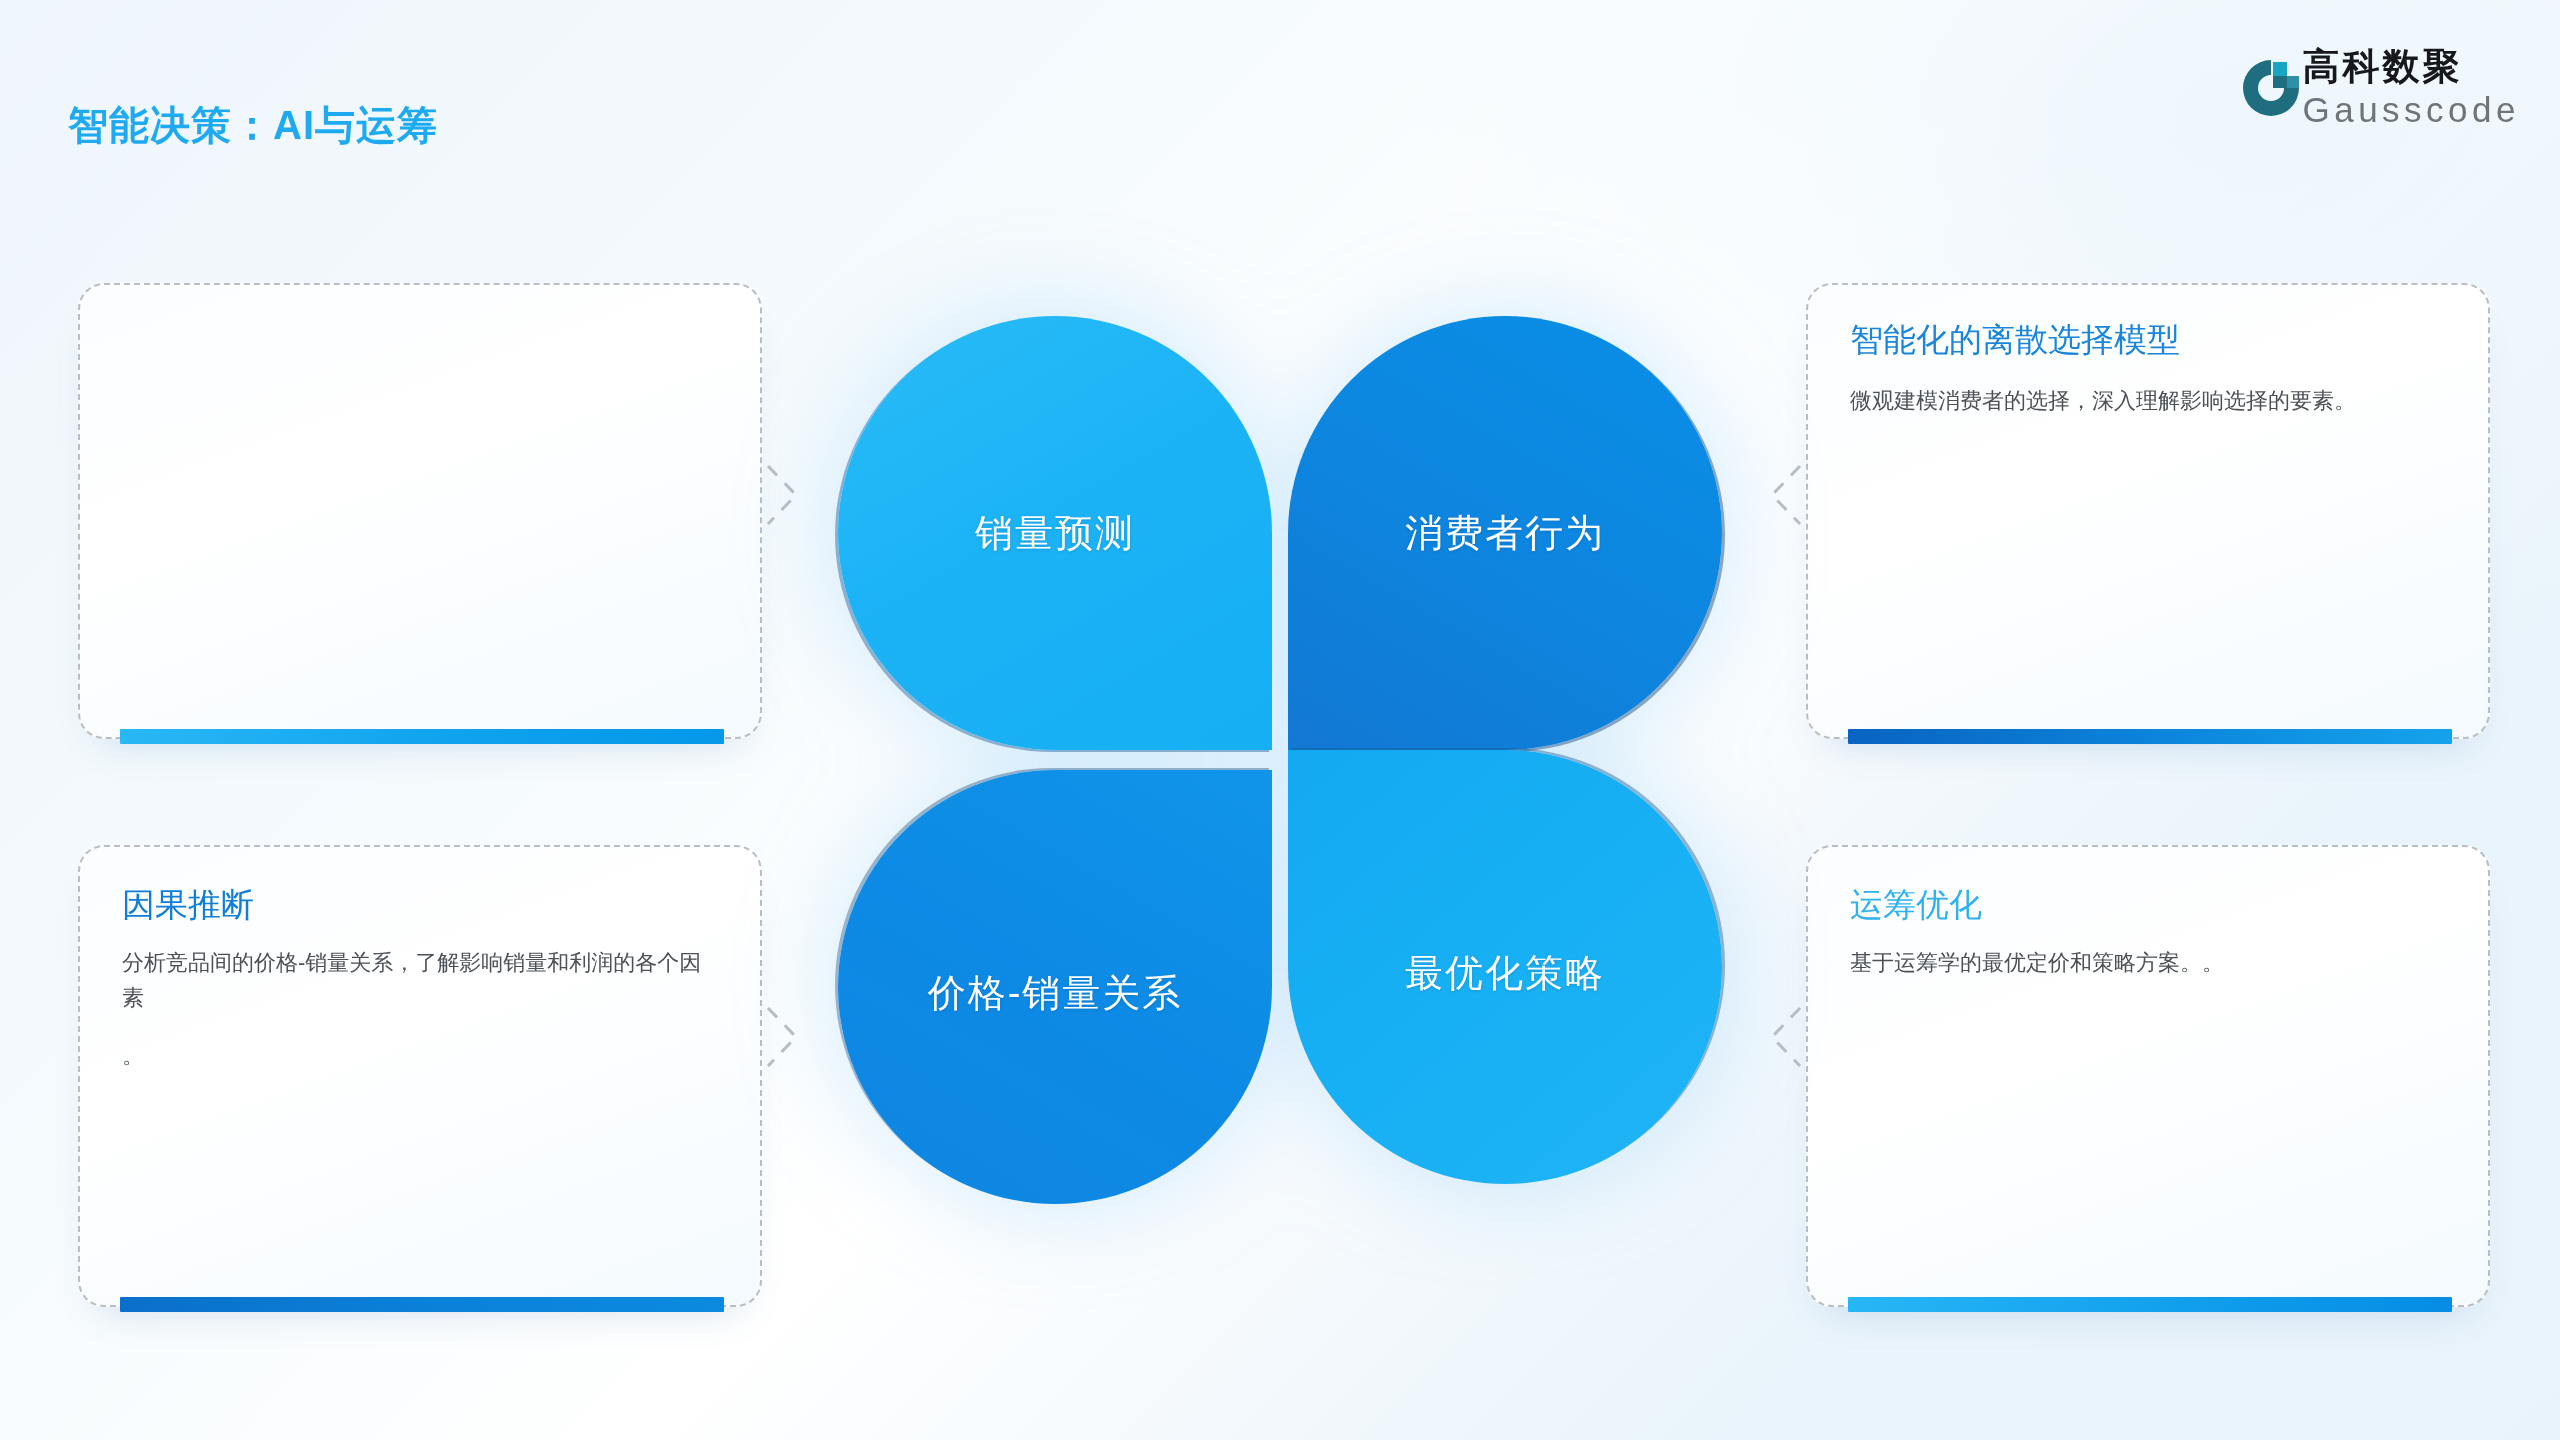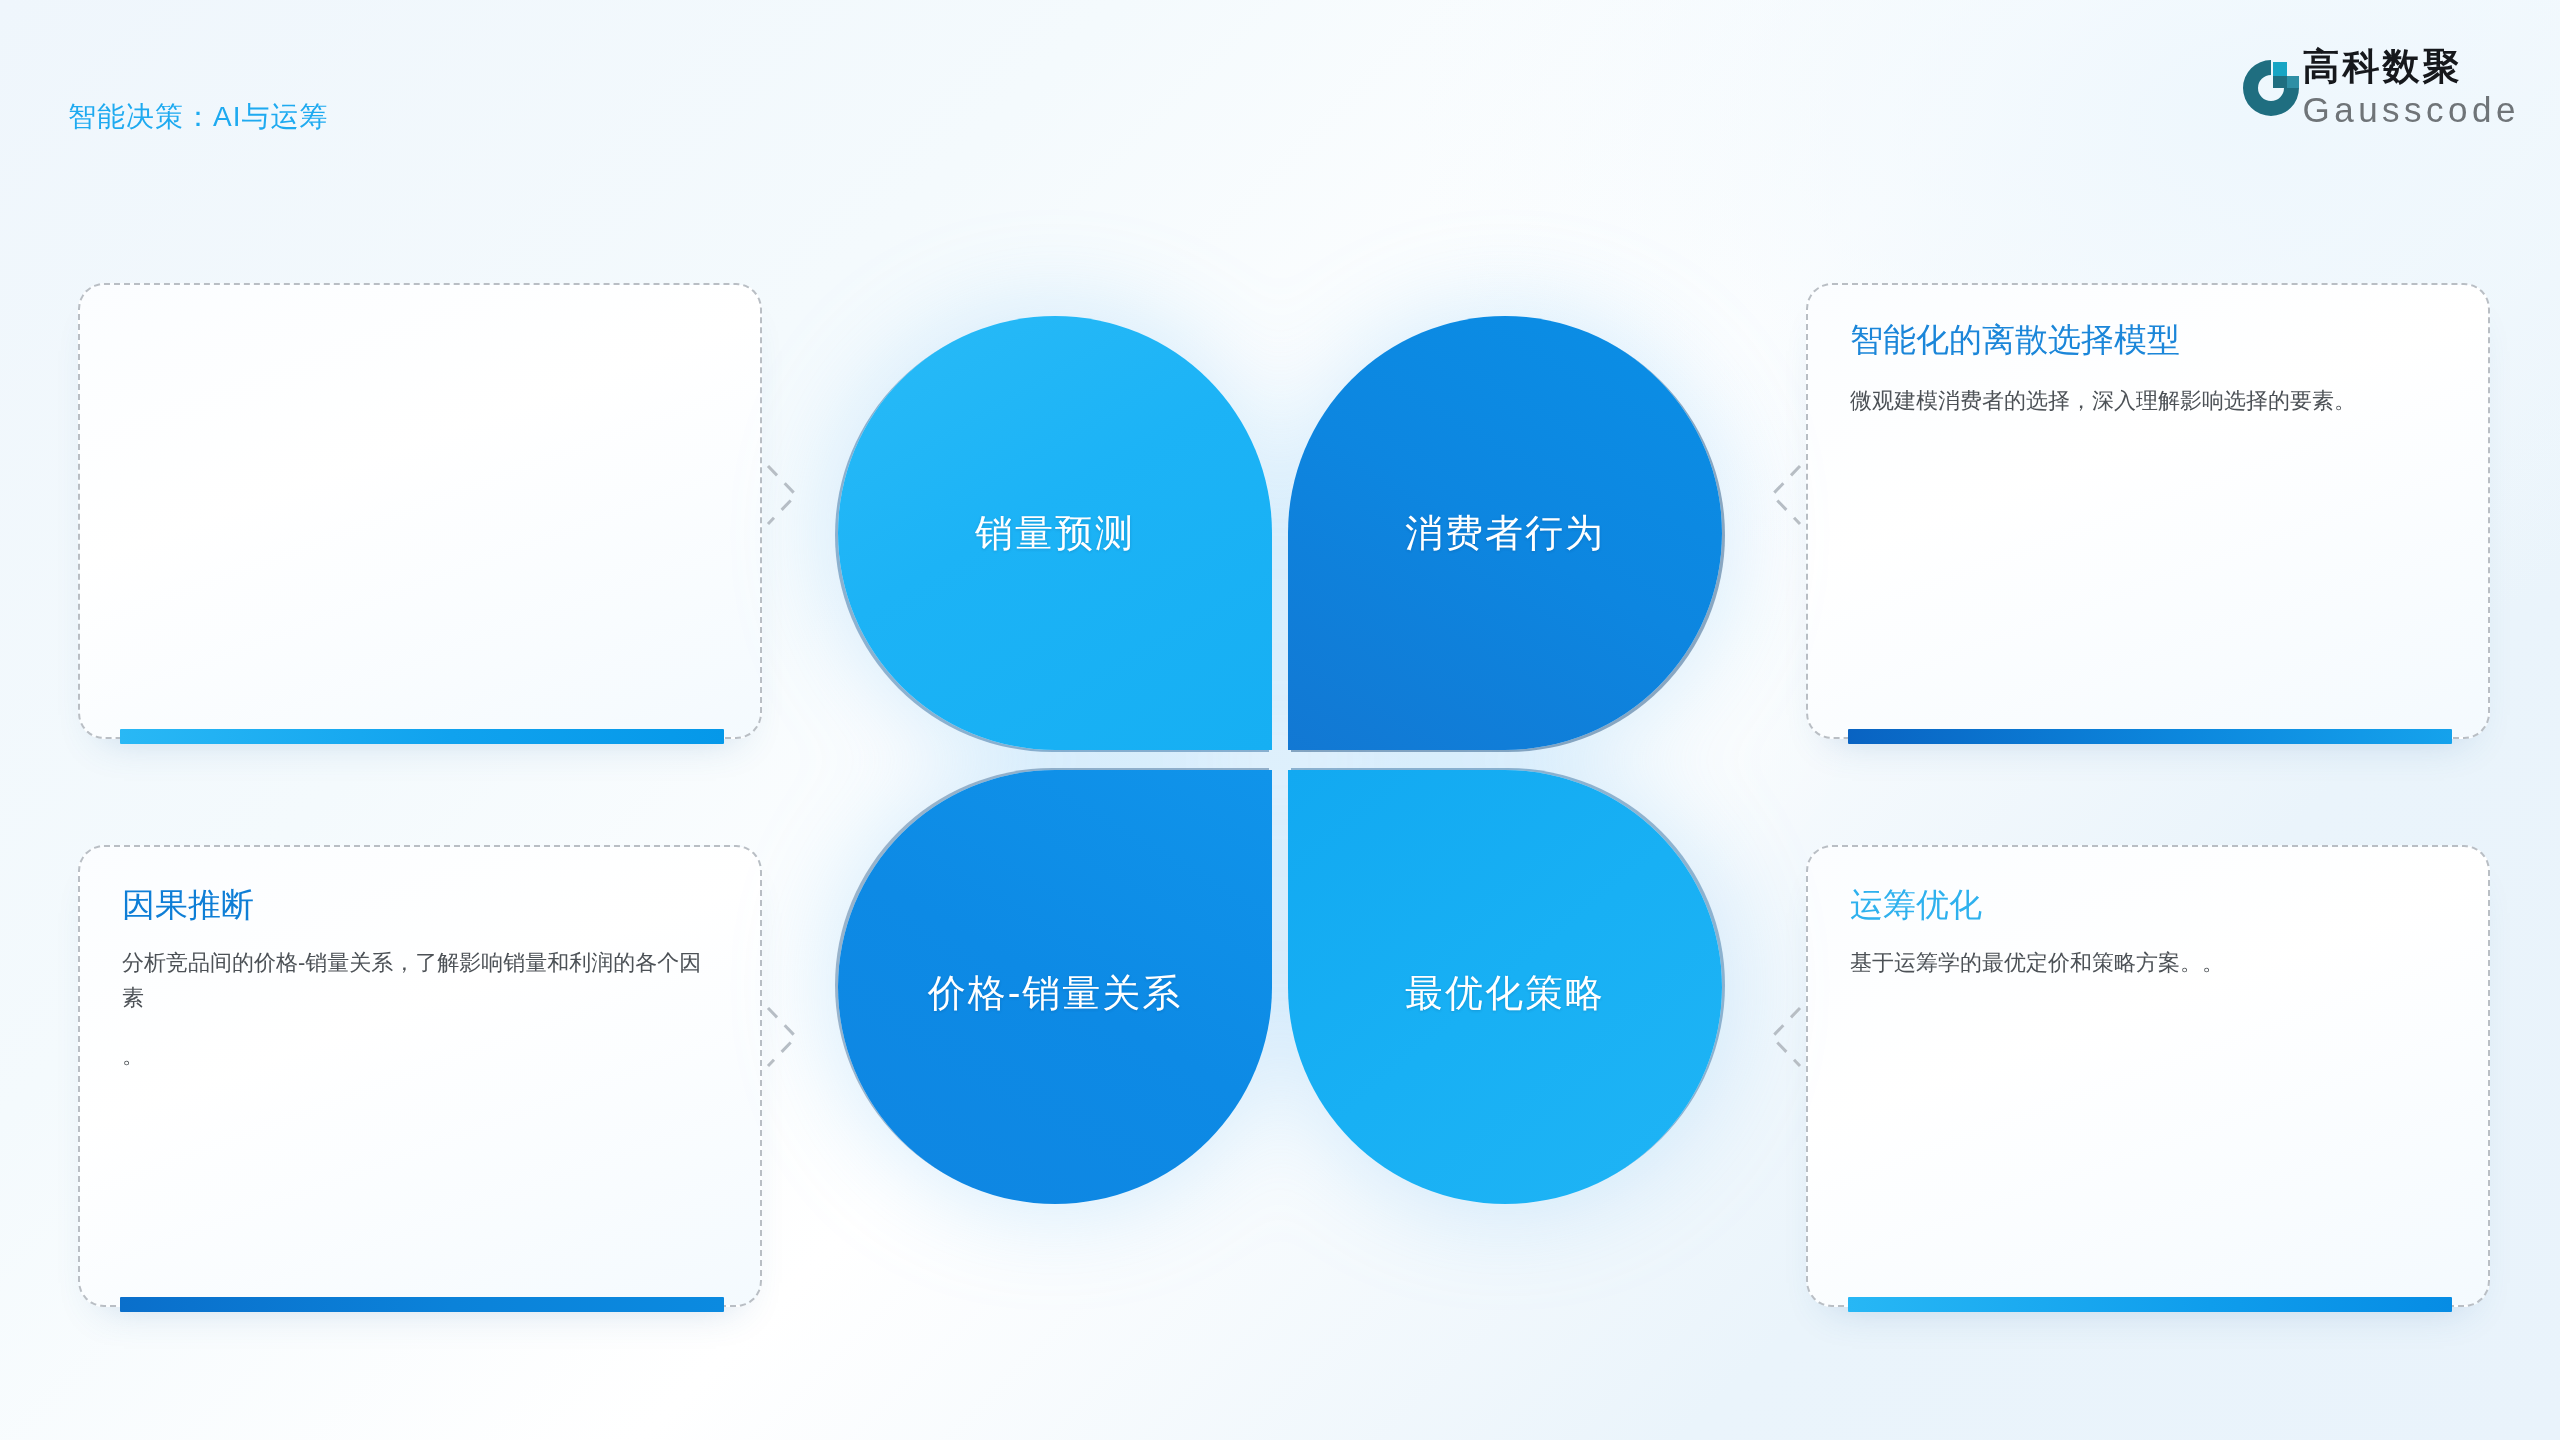--- a/index.html
+++ b/index.html
@@ -10,21 +10,21 @@
     background:
       radial-gradient(ellipse 900px 600px at 52% 46%, #ffffff 0%, rgba(255,255,255,0) 62%),
       radial-gradient(ellipse 1400px 900px at 88% 8%, #eef7fd 0%, rgba(238,247,253,0) 60%),
       linear-gradient(135deg, #eff6fc 0%, #f4fafd 28%, #ffffff 52%, #eaf4fb 78%, #e9f3fb 100%);
     position:relative;
   }
 
   
   #slide-title {
     position:absolute; left:68px; top:98px;
-    font-size:28px; font-weight:400; letter-spacing:1px;
+    font-size:40px; font-weight:700; letter-spacing:1px;
     color:#1eaaf0; white-space:nowrap;
   }
 
   
   #brand-logo {
     position:absolute; right:40px; top:48px;
     display:flex; align-items:center; gap:0;
   }
   #brand-mark { width:62px; height:62px; flex:0 0 auto; }
   #brand-text { display:flex; flex-direction:column; line-height:1; }
@@ -112,21 +112,21 @@
     background:linear-gradient(210deg,#0a8fe6 0%,#0d86e0 50%,#1278d3 100%);
     box-shadow: 3px 2px 0 0 rgba(20,70,120,.45);
   }
   #petal-price {
     left:0; top:454px;
     border-radius:217px 0 217px 217px;
     background:linear-gradient(30deg,#0f86e2 0%,#0d8ae5 50%,#1094ea 100%);
     box-shadow: -3px -2px 0 0 rgba(20,70,120,.38);
   }
   #petal-strategy {
-    left:450px; top:454px;
+    left:450px; top:434px;
     border-radius:0 217px 217px 217px;
     background:linear-gradient(320deg,#1fb4f5 0%,#18b0f4 50%,#12a9f1 100%);
     box-shadow: 3px -2px 0 0 rgba(25,90,145,.42);
     justify-content: center;
   }
   .petal-label-offset-up { transform:translateY(6px); }
 </style>
 </head>
 <body>
 

